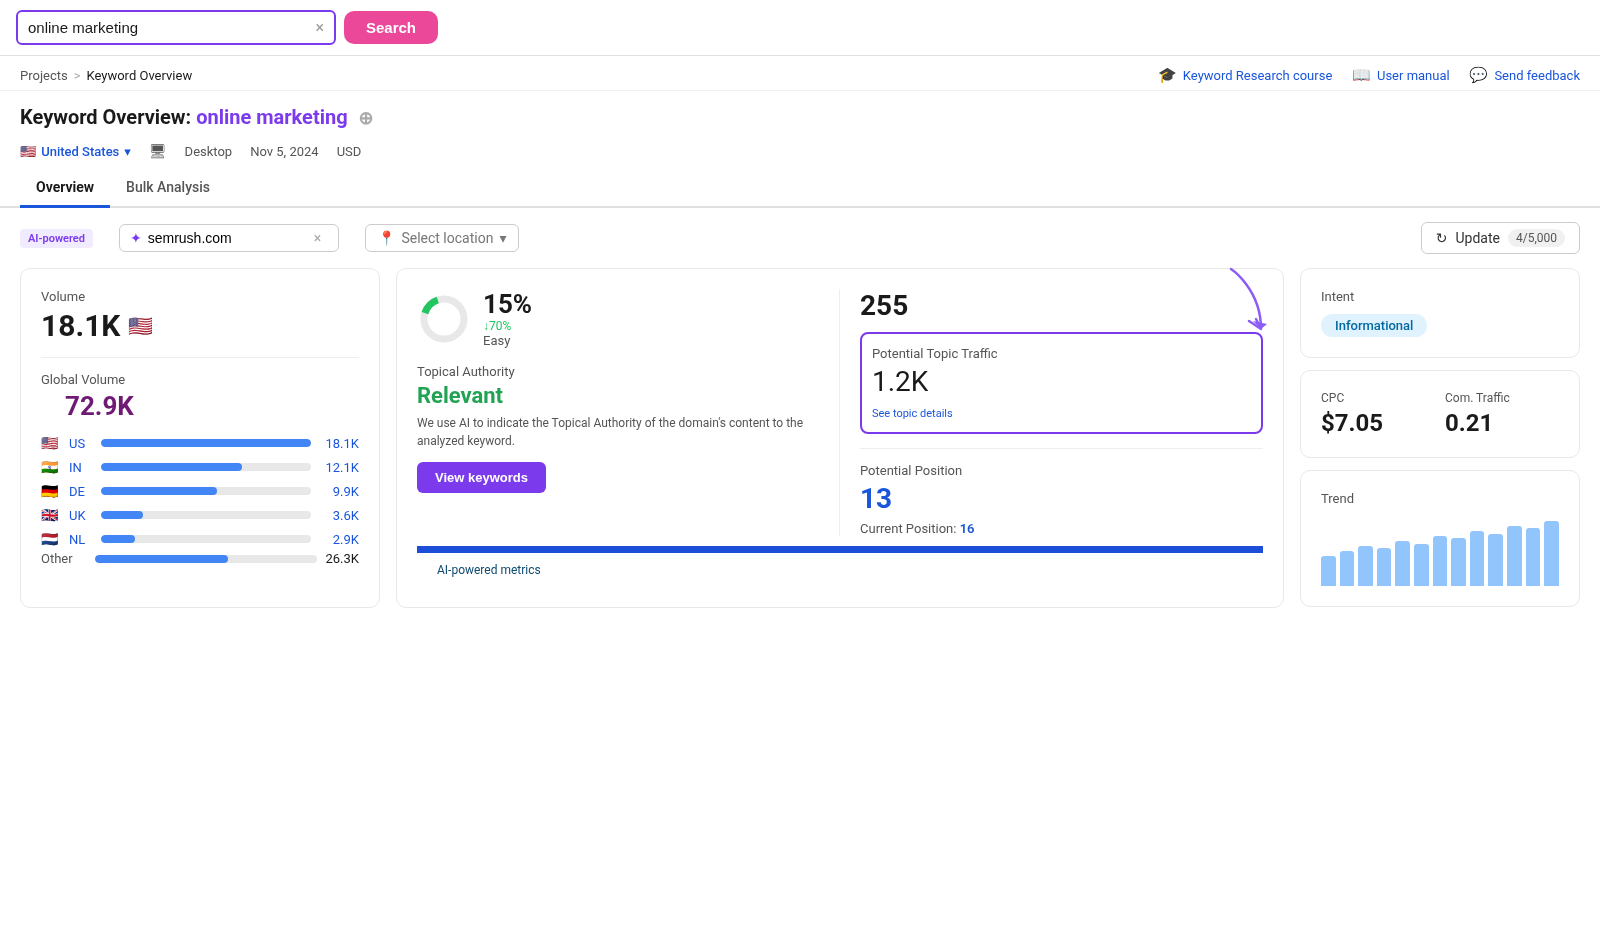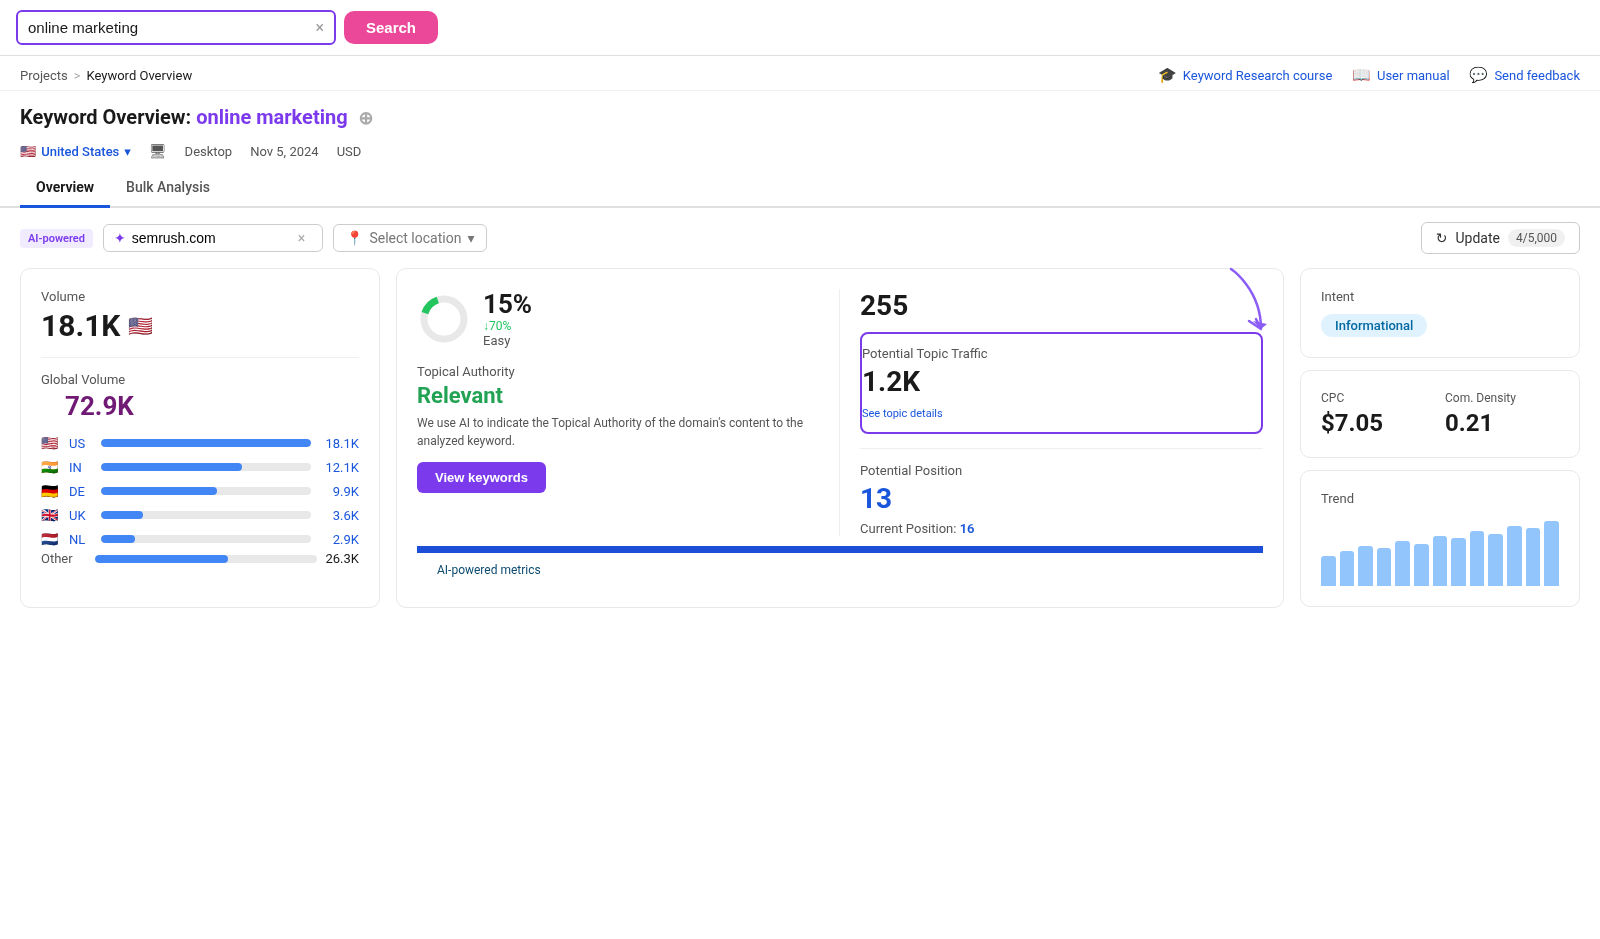--- a/index.html
+++ b/index.html
@@ -128,21 +128,21 @@
     .tab.active {
       color: #1a1a1a;
       border-bottom: 3px solid #1a56db;
       font-weight: 700;
     }
 
     
     .filter-row {
       display: flex;
       align-items: center;
-      gap: 10px;
+      gap: 26px;
       padding: 14px 20px;
     }
     .ai-badge {
       background: #f0ebff;
       color: #7c3aed;
       font-size: 11px;
       font-weight: 600;
       padding: 3px 8px;
       border-radius: 4px;
       white-space: nowrap;
@@ -286,26 +286,26 @@
       border-radius: 4px;
       margin-left: 8px;
       vertical-align: middle;
     }
     .traffic-title-row { display: flex; align-items: center; margin-bottom: 8px; }
 
     
     .topic-traffic-box {
       border: 2px solid #7c3aed;
       border-radius: 8px;
-      padding: 12px 0;
+      padding: 12px 10px;
       margin-top: 10px;
       position: relative;
     }
     .topic-traffic-label { font-size: 13px; color: #555; margin-bottom: 4px; }
-    .topic-traffic-value { font-size: 28px; font-weight: 700; color: #1a1a1a; margin-bottom: 6px; }
+    .topic-traffic-value { font-size: 28px; font-weight: 400; color: #1a1a1a; margin-bottom: 6px; }
     .see-topic-link { color: #1a56db; font-size: 11px; cursor: pointer; text-decoration: none; }
 
     .divider-h { border: none; border-top: 1px solid #eee; margin: 14px 0; }
 
     
     .position-section {}
     .position-label { font-size: 13px; color: #555; margin-bottom: 4px; }
     .position-value { font-size: 28px; font-weight: 700; color: #1a56db; margin-bottom: 6px; }
     .current-position { font-size: 13px; color: #555; }
     .current-pos-val { color: #1a56db; font-weight: 600; }
@@ -544,21 +544,21 @@
       <span class="intent-badge">Informational</span>
     </div>
 
     <div class="card cpc-density-card">
       <div class="cpc-density-row">
         <div>
           <div class="cpc-label">CPC</div>
           <div class="cpc-value">$7.05</div>
         </div>
         <div>
-          <div class="cpc-label">Com. Density</div>
+          <div class="cpc-label">Com. Traffic</div>
           <div class="cpc-value">0.21</div>
         </div>
       </div>
     </div>
 
     <div class="card">
       <div class="trend-label">Trend</div>
       <div class="trend-bars" id="trend-bars">
           <div class="trend-bar" style="height: 30px;"></div>
           <div class="trend-bar" style="height: 35px;"></div>

